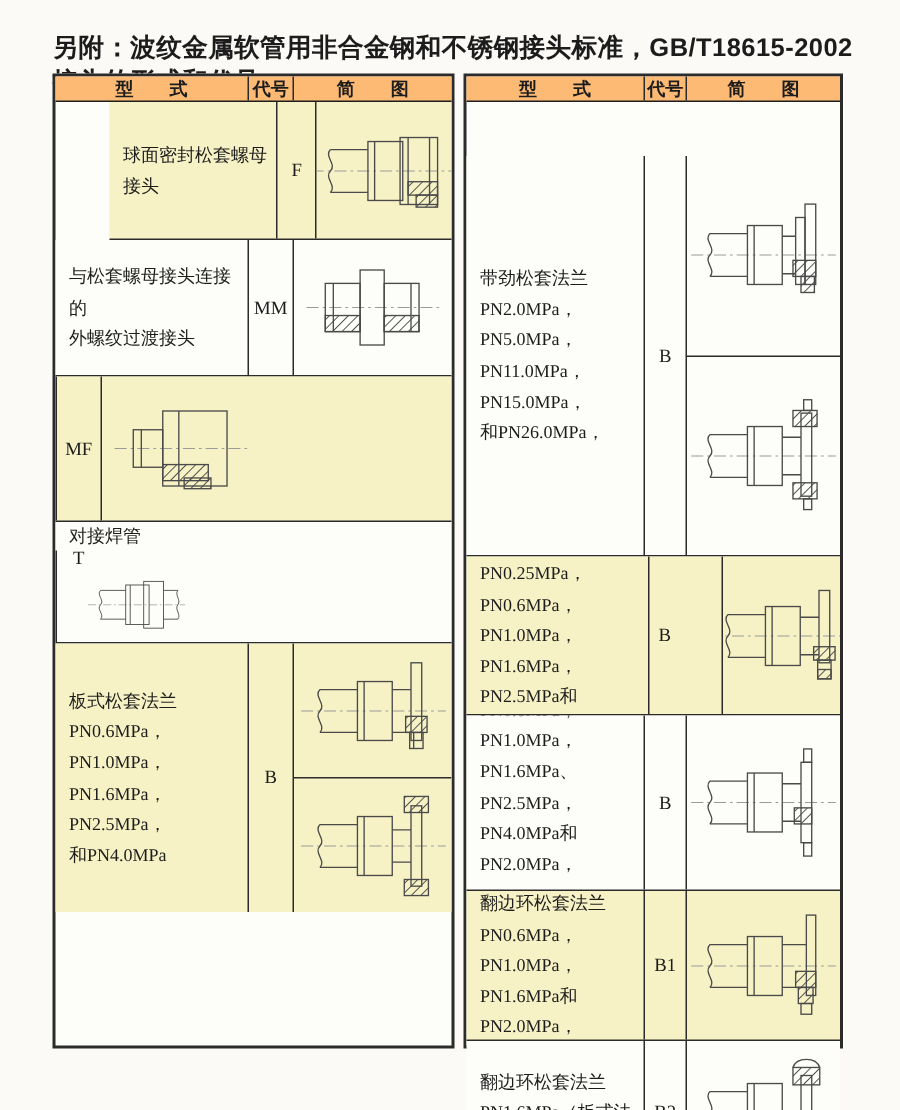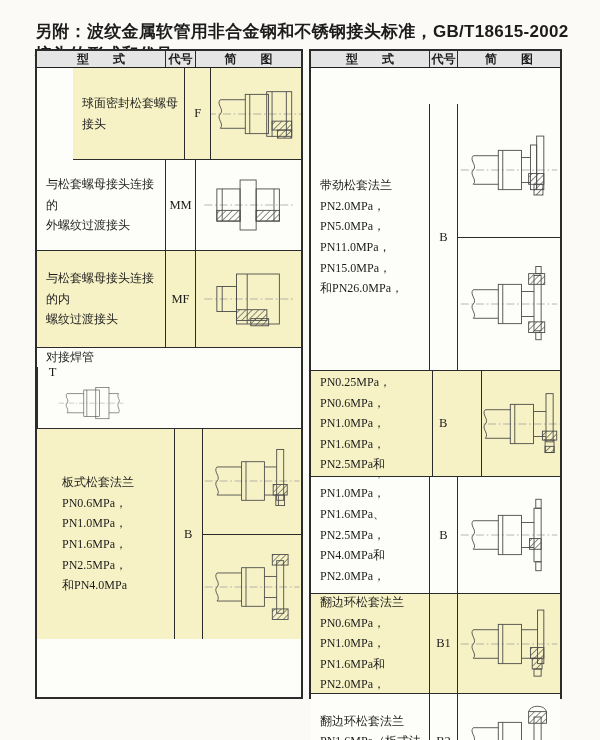--- a/index.html
+++ b/index.html
@@ -32,31 +32,31 @@
   .c-code{display:flex;align-items:center;justify-content:center;
     border-left:1px solid #2b2b2b;font-family:"Liberation Serif",serif;font-size:12.5px;}
   .c-dia{display:flex;align-items:center;justify-content:center;
     border-left:1px solid #2b2b2b;flex-direction:column;}
   .tbl-left .c-type{width:128px;}
   .tbl-left .c-code{width:30px;}
   .tbl-left .c-dia{width:106px;}
   .tbl-right .c-type{width:118px;}
   .tbl-right .c-code{width:28px;}
   .tbl-right .c-dia{width:103px;}
-  .hdr{height:17px;background:#e5e5e5;border-bottom:1.5px solid #1e1e1e;}
+  .hdr{height:17px;background:#fdba74;border-bottom:1.5px solid #1e1e1e;}
   .hdr .cell{display:flex;align-items:center;justify-content:center;
     font-weight:bold;font-size:12px;font-family:"Liberation Serif",serif;padding:0;}
   .bg-y{background:#f6f2c5;}
   .bg-w{background:#fdfdf9;}
   .dia-half{width:100%;flex:1;display:flex;align-items:center;justify-content:center;}
   .dia-half.split{border-bottom:1px solid #2b2b2b;}
   svg.dg{display:block;}
   
   .lr1{height:89px;}.lr2{height:92px;margin-left:36px;}.lr3{height:91px;}
-  .lr4{height:97px;}.lr5{height:81px;flex-direction:column;}.lr6{height:210px;padding-left:16px;}
+  .lr4{height:97px;}.lr5{height:81px;flex-direction:column;}.lr6{height:179px;}
   .rr1{height:267px;margin-top:36px;}.rr2{height:106px;gap:28px;}.rr3{height:117px;}
   .rr4{height:100px;}.rr5{height:95px;}
 </style>
 </head>
 <body>
 
 <svg width="0" height="0" style="position:absolute" aria-hidden="true">
   <defs>
     <pattern id="h" width="5" height="5" patternUnits="userSpaceOnUse" patternTransform="rotate(45)">
       <line x1="0" y1="0" x2="0" y2="5" stroke="#4a4a4a" stroke-width="1.4"></line>
@@ -113,22 +113,20 @@
           <rect x="64" y="24" width="26" height="36"></rect>
           <line x1="84" y1="24" x2="84" y2="60"></line>
           <rect x="20" y="48" width="26" height="12" fill="url(#h)"></rect>
           <rect x="64" y="48" width="26" height="12" fill="url(#h)"></rect>
         </g>
       </svg>
     </div>
   </div>
 
   <div class="row lr4 bg-y">
-    <div class="cell c-type">与松套螺母接头连接的内
-螺纹过渡接头</div>
     <div class="cell c-code">MF</div>
     <div class="cell c-dia">
       <svg class="dg" width="100" height="78" viewBox="0 0 112 84">
         <g stroke="#4a4a4a" fill="none">
           <line x1="6" y1="42" x2="106" y2="42" stroke="#9a9a9a" stroke-width="0.8" stroke-dasharray="9 3 2 3"></line>
           <rect x="20" y="28" width="22" height="28"></rect>
           <line x1="26" y1="28" x2="26" y2="56"></line>
           <rect x="42" y="14" width="48" height="56"></rect>
           <line x1="54" y1="14" x2="54" y2="70"></line>
           <rect x="42" y="54" width="34" height="12" fill="url(#h)"></rect>

